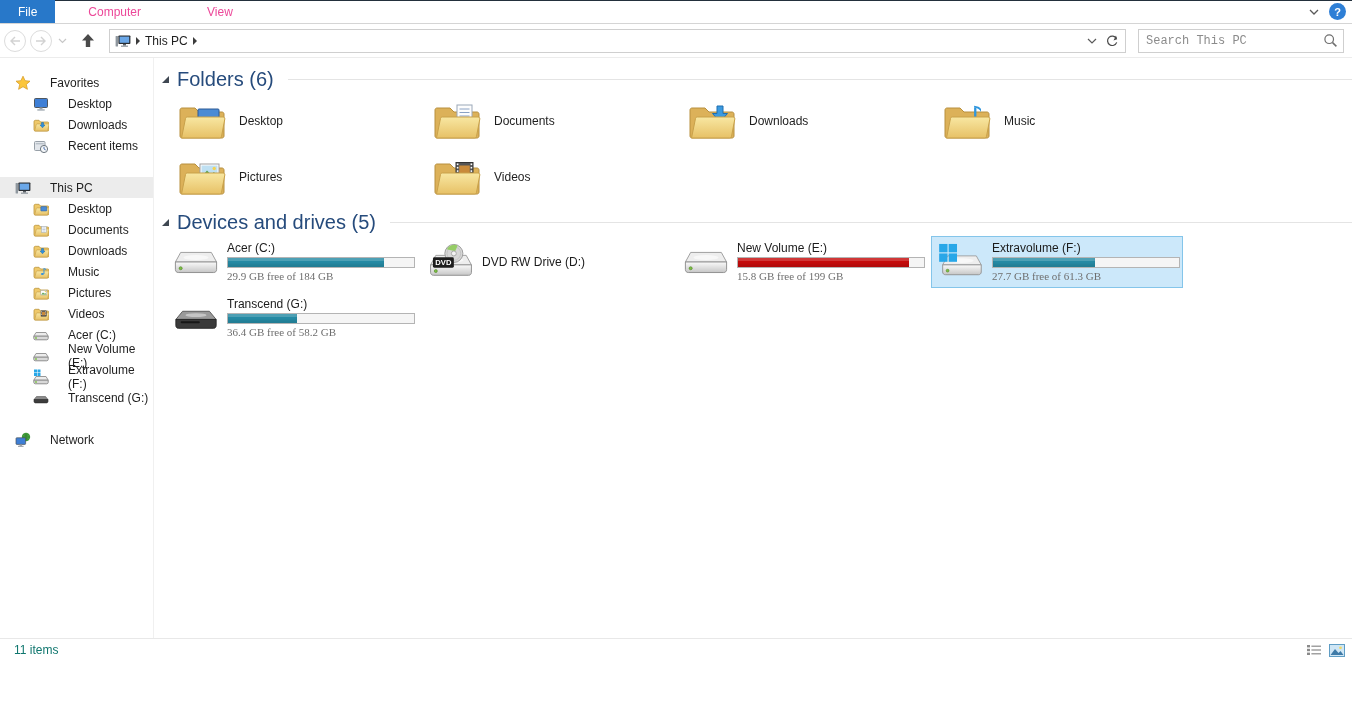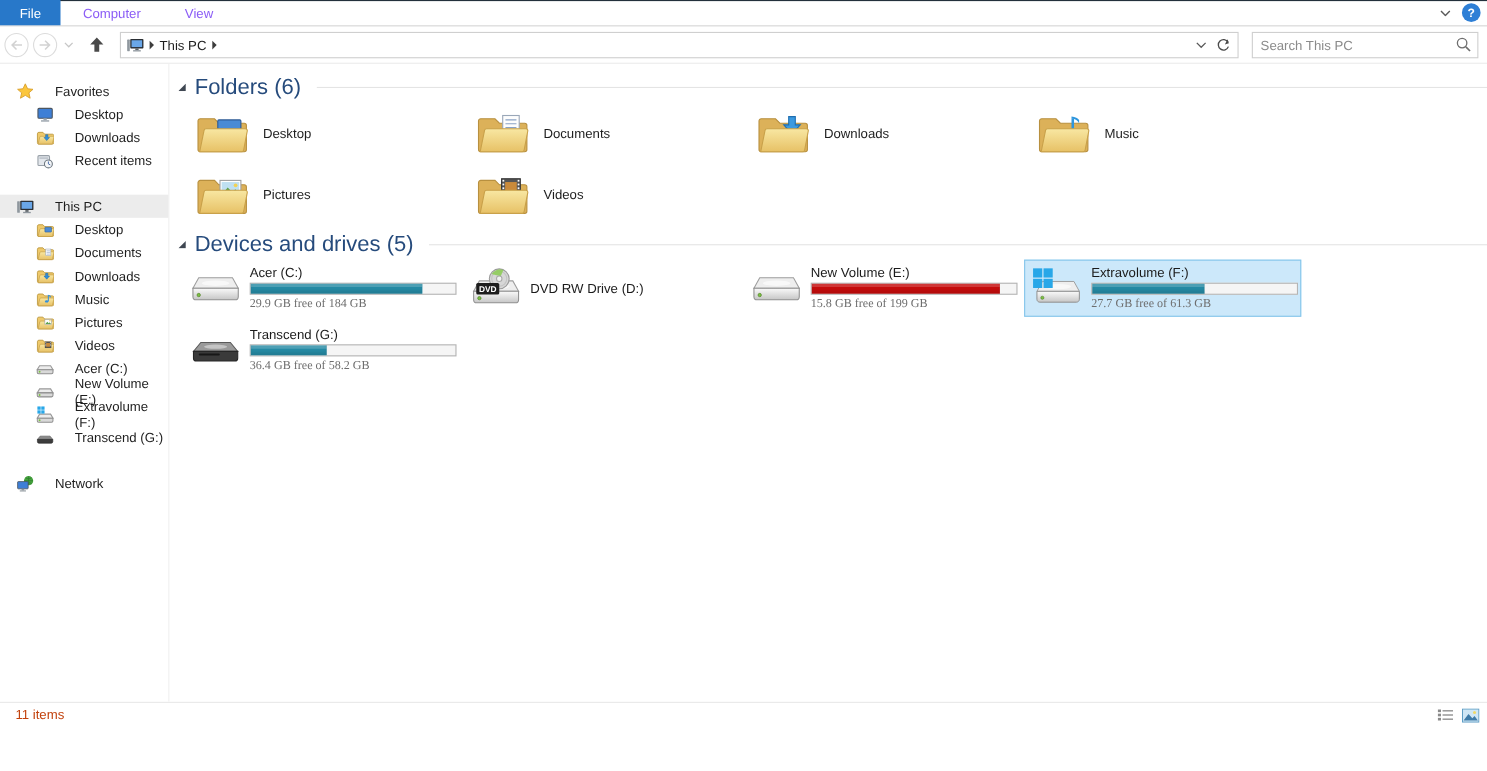--- a/index.html
+++ b/index.html
@@ -4,21 +4,21 @@
 <style>
   * { margin:0; padding:0; box-sizing:border-box; }
   html,body { width:1352px; height:701px; overflow:hidden; background:#fff;
     font-family:"Liberation Sans","DejaVu Sans",sans-serif; font-size:12px; color:#1e1e1e; }
   .window { width:1352px; height:661px; display:flex; flex-direction:column; background:#fff; }
 
   
   .tabbar { position:relative; height:24px; background:#fff; border-bottom:1px solid #d5d5d5;
     display:flex; align-items:stretch; flex-shrink:0; }
   .tabbar::before { content:''; position:absolute; top:0; left:0; right:0; height:1px; background:#23303c; }
-  .tab { display:flex; align-items:center; padding:0 20px; color:#8b5cf6; cursor:default; }
+  .tab { display:flex; align-items:center; padding:0 33px; color:#ec4899; cursor:default; }
   .tab.file { position:relative; z-index:2; background:#2878c9; color:#fff; padding:0 18px; }
   .tab-right { margin-left:auto; display:flex; align-items:center; gap:10px; padding-right:6px; }
   .chev-down { width:10px; height:6px; }
   .help-circle { width:17px; height:17px; border-radius:50%; background:#2e7fd6; color:#fff;
     font-size:11px; font-weight:bold; display:flex; align-items:center; justify-content:center; }
 
   
   .navbar { height:34px; display:flex; align-items:center; padding:0 8px 0 4px; gap:4px;
     border-bottom:1px solid #ececec; flex-shrink:0; background:#fff; }
   .circ-btn { width:22px; height:22px; border:1px solid #dcdcdc; border-radius:50%;
@@ -26,21 +26,21 @@
   .nav-chev { margin:0 2px; }
   .up-btn { margin:0 10px 0 8px; display:flex; align-items:center; }
   .addressbar { flex:1; height:24px; border:1px solid #cfcfcf; display:flex; align-items:center;
     padding:0 4px 0 5px; gap:5px; background:#fff; }
   .crumb-arrow { width:0; height:0; border-left:4px solid #3c3c3c;
     border-top:4px solid transparent; border-bottom:4px solid transparent; }
   .addr-spacer { flex:1; }
   .addr-ctrl { display:flex; align-items:center; gap:8px; padding-right:2px; }
   .search-box { position:relative; width:206px; height:24px; margin-left:8px; flex-shrink:0; }
   .search-box input { width:100%; height:100%; border:1px solid #cfcfcf; padding:0 26px 0 7px;
-    font-family:Liberation Sans, sans-serif; font-size:12px; color:#0f172a; outline:none; }
+    font-family:Liberation Mono, monospace; font-size:12px; color:#0f172a; outline:none; }
   .search-box input::placeholder { color:#8b8b8b; }
   .search-ic { position:absolute; right:6px; top:4px; }
 
   
   .main { flex:1; display:flex; overflow:hidden; }
   .sidebar { width:154px; flex-shrink:0; padding-top:14px; border-right:1px solid #f0f0f0; }
   .side-group { margin-bottom:21px; }
   .side-row { height:21px; display:flex; align-items:center; gap:19px; padding-left:33px; cursor:default; }
   .side-row.group-head { padding-left:15px; }
   .side-row.selected { background:#ececec; }
@@ -66,21 +66,21 @@
   .ic-drive { width:46px; height:38px; flex-shrink:0; }
   .drive-info { display:flex; flex-direction:column; gap:2px; }
   .drive-name { font-size:12px; color:#1b1b1b; line-height:13px; }
   .cap-bar { width:188px; height:11px; border:1px solid #b4b4b4; background:#f5f5f5; }
   .cap-fill { height:100%; box-shadow:inset 0 3px 0 rgba(255,255,255,.18), inset 0 -3px 3px rgba(0,0,0,.10); }
   .drive-caption { font-size:11px; color:#6e6e6e; line-height:12px;font-family:Liberation Serif, serif; }
 
   
   .statusbar { height:23px; border-top:1px solid #e8e8e8; display:flex; align-items:center;
     justify-content:space-between; padding:0 5px 0 14px; flex-shrink:0; }
-  .status-text { color:#c2410c; }
+  .status-text { color:#0f766e; }
   .view-btns { display:flex; gap:3px; }
   .view-btn { width:20px; height:18px; display:flex; align-items:center; justify-content:center; }
 </style>
 </head>
 <body>
 
 <svg width="0" height="0" style="position:absolute" aria-hidden="true">
   <defs>
     <linearGradient id="gfold" x1="0" y1="0" x2="0" y2="1">
       <stop offset="0" stop-color="#f8e7a2"></stop>

